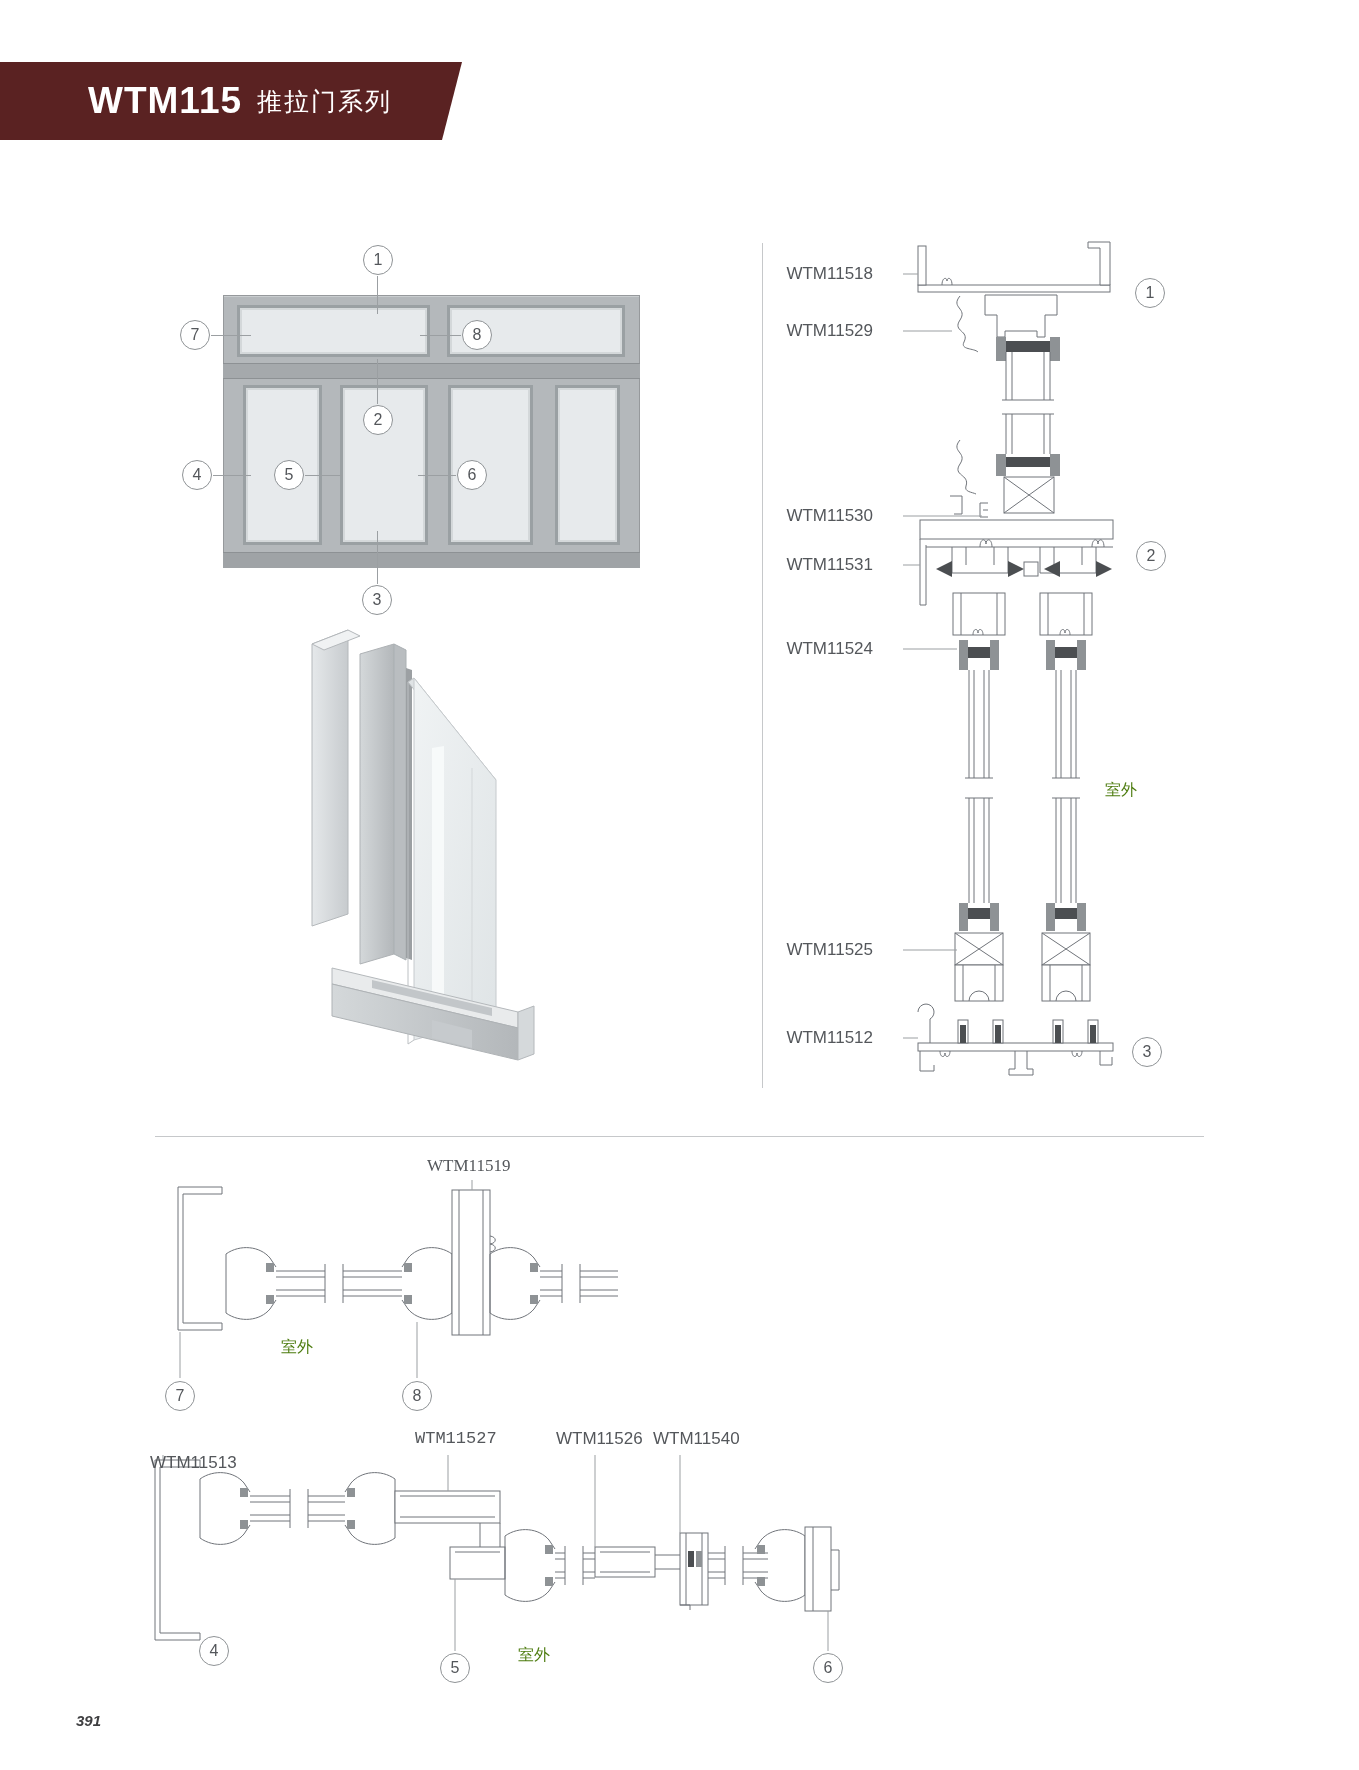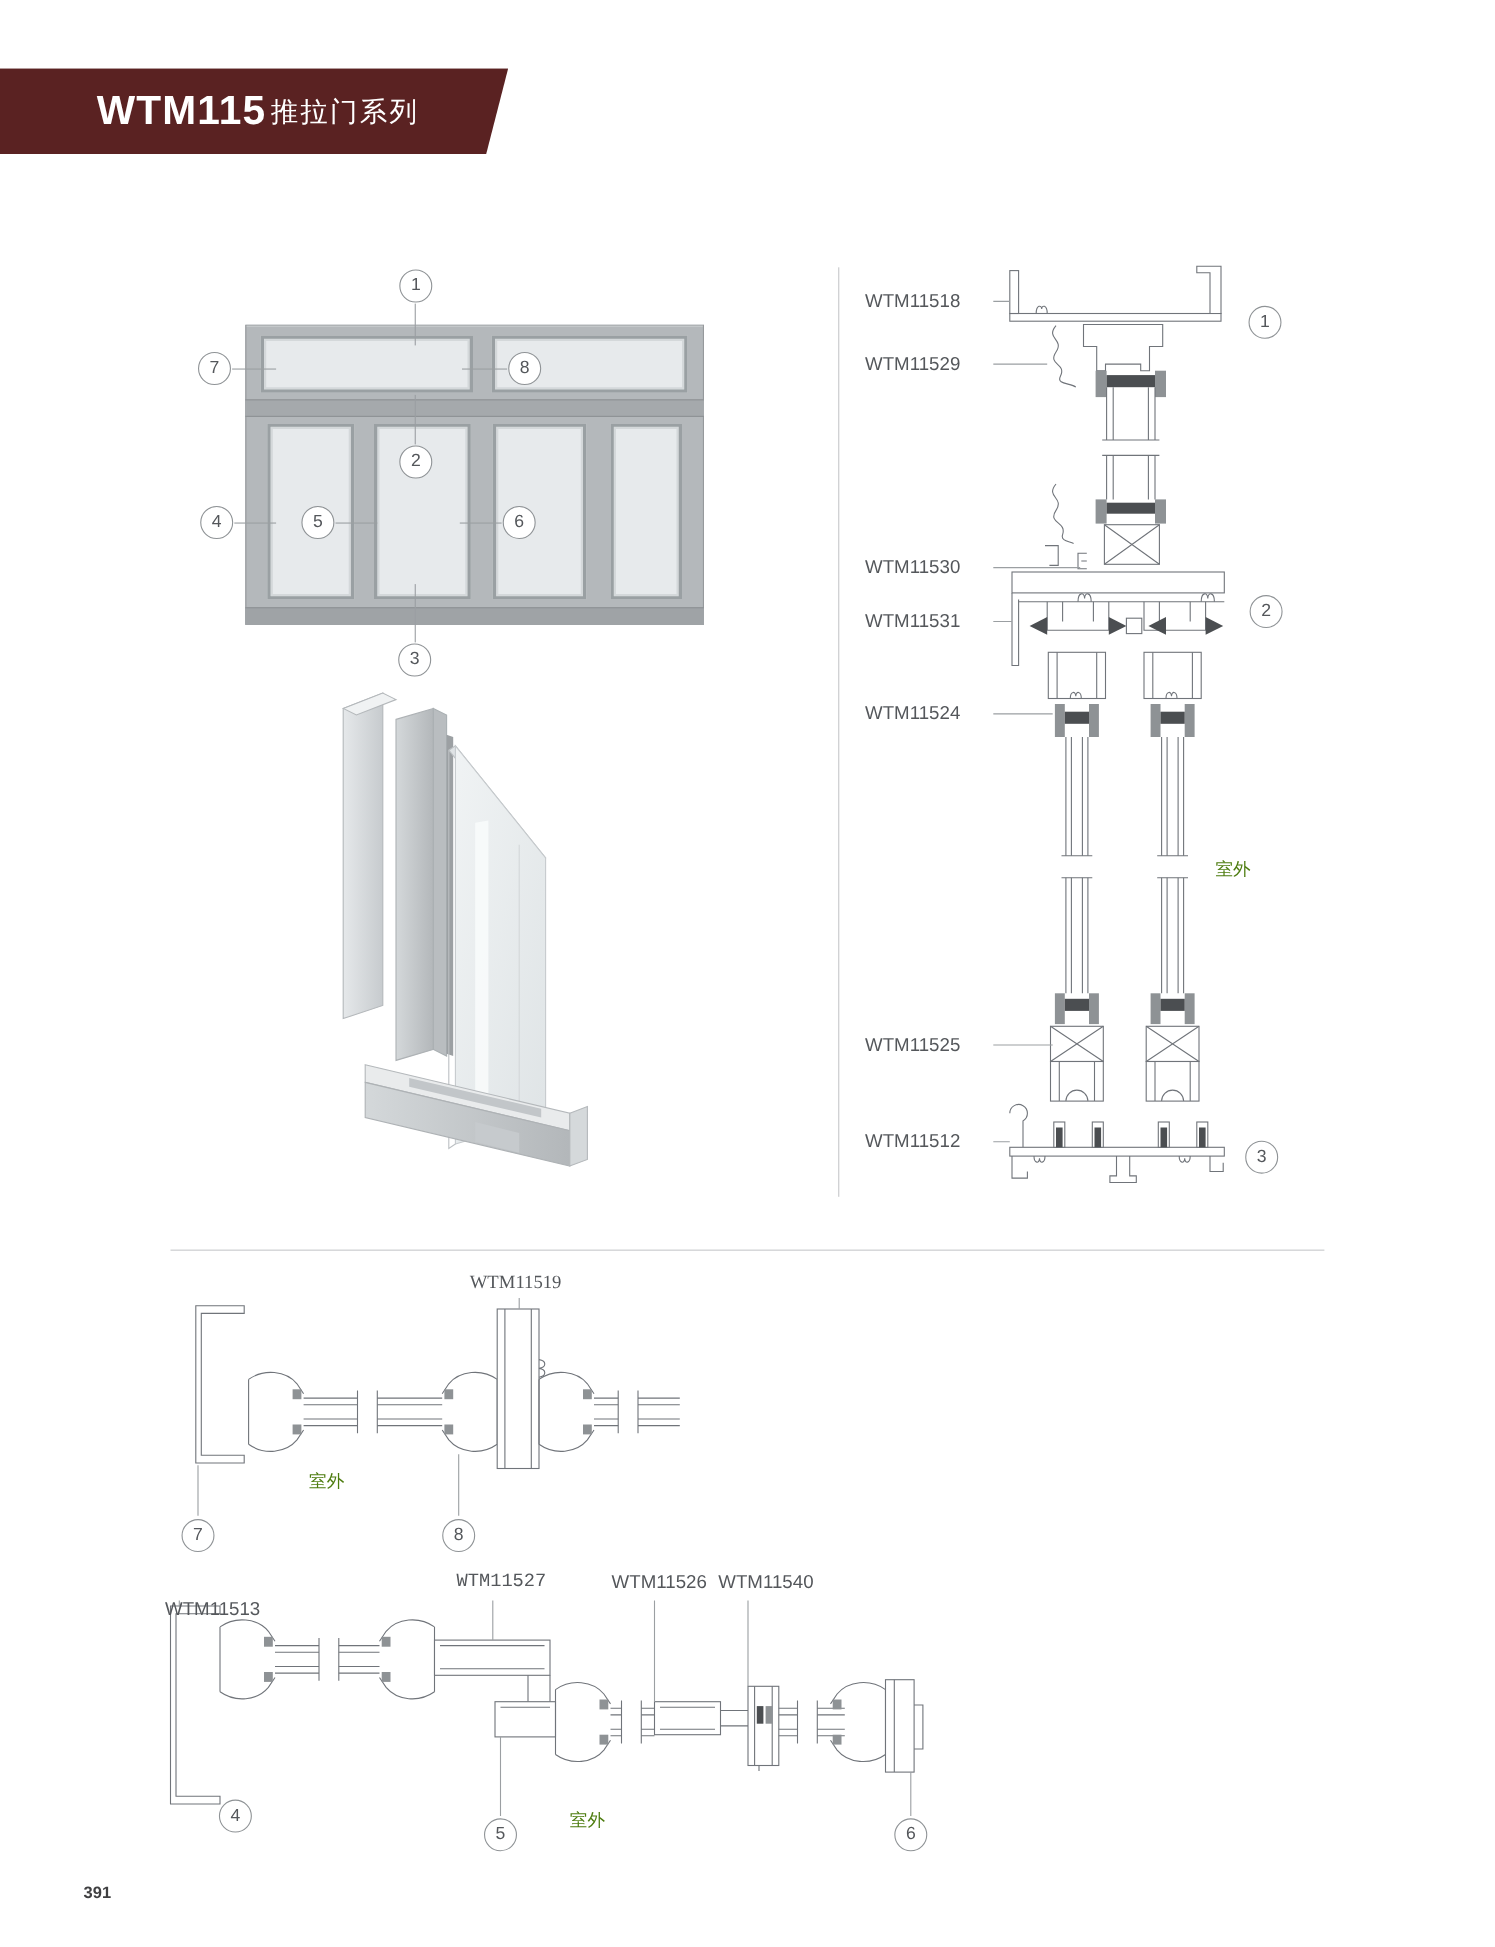--- a/index.html
+++ b/index.html
@@ -4,21 +4,21 @@
 <style>
   html,body{margin:0;padding:0;background:#fff;}
   #page{position:relative;width:1359px;height:1770px;background:#fff;overflow:hidden;
         font-family:"Liberation Sans",sans-serif;color:#54575b;}
 
   
   .banner{position:absolute;left:0;top:62px;width:462px;height:78px;background:#5a2222;
           clip-path:polygon(0 0,100% 0,calc(100% - 20px) 100%,0 100%);
           display:flex;align-items:center;padding-left:88px;box-sizing:border-box;}
   .banner .code{color:#fff;font-size:37px;font-weight:bold;letter-spacing:1px;}
-  .banner .name{color:#fff;font-size:25px;margin-left:4px;letter-spacing:2px;}
+  .banner .name{color:#fff;font-size:25px;margin-left:15px;letter-spacing:2px;}
 
   
   .lbl{position:absolute;font-size:17px;line-height:20px;color:#54575b;white-space:nowrap;}
   .lbl.r{text-align:right;right:486px;}
   .callout{position:absolute;width:30px;height:30px;border:1px solid #8f9396;border-radius:50%;
            background:#fff;box-sizing:border-box;text-align:center;line-height:27px;
            font-size:16px;color:#54575b;}
   .lh{position:absolute;height:1px;background:#9b9fa2;}
   .lv{position:absolute;width:1px;background:#9b9fa2;}
   .divider{position:absolute;background:#c6c8ca;}
@@ -33,21 +33,21 @@
   .brail{position:absolute;left:0;right:0;bottom:0;height:15px;background:#9fa3a6;
          border-top:1px solid #8d9194;}
 
   svg{position:absolute;overflow:visible;}
   .ln{fill:none;stroke:#70747a;stroke-width:1;}
   .lnw{fill:#ffffff;stroke:#70747a;stroke-width:1;}
   .gsk{fill:#8e9295;stroke:none;}
   .drk{fill:#4b4e51;stroke:none;}
   .ldr{fill:none;stroke:#9b9fa2;stroke-width:1;}
 
-  .pageno{position:absolute;left:76px;top:1712px;font-size:15px;font-weight:bold;color:#3f3f41;}
+  .pageno{position:absolute;left:76px;top:1712px;font-size:15px;font-weight:bold;color:#3f3f41;font-style:italic;}
   .outdoor{position:absolute;font-size:16px;color:#4d7c0f;white-space:nowrap;}
 </style>
 </head>
 <body>
 
 <div id="page">
 
   <div class="banner">
     <span class="code">WTM115</span>
     <span class="name">推拉门系列</span>

